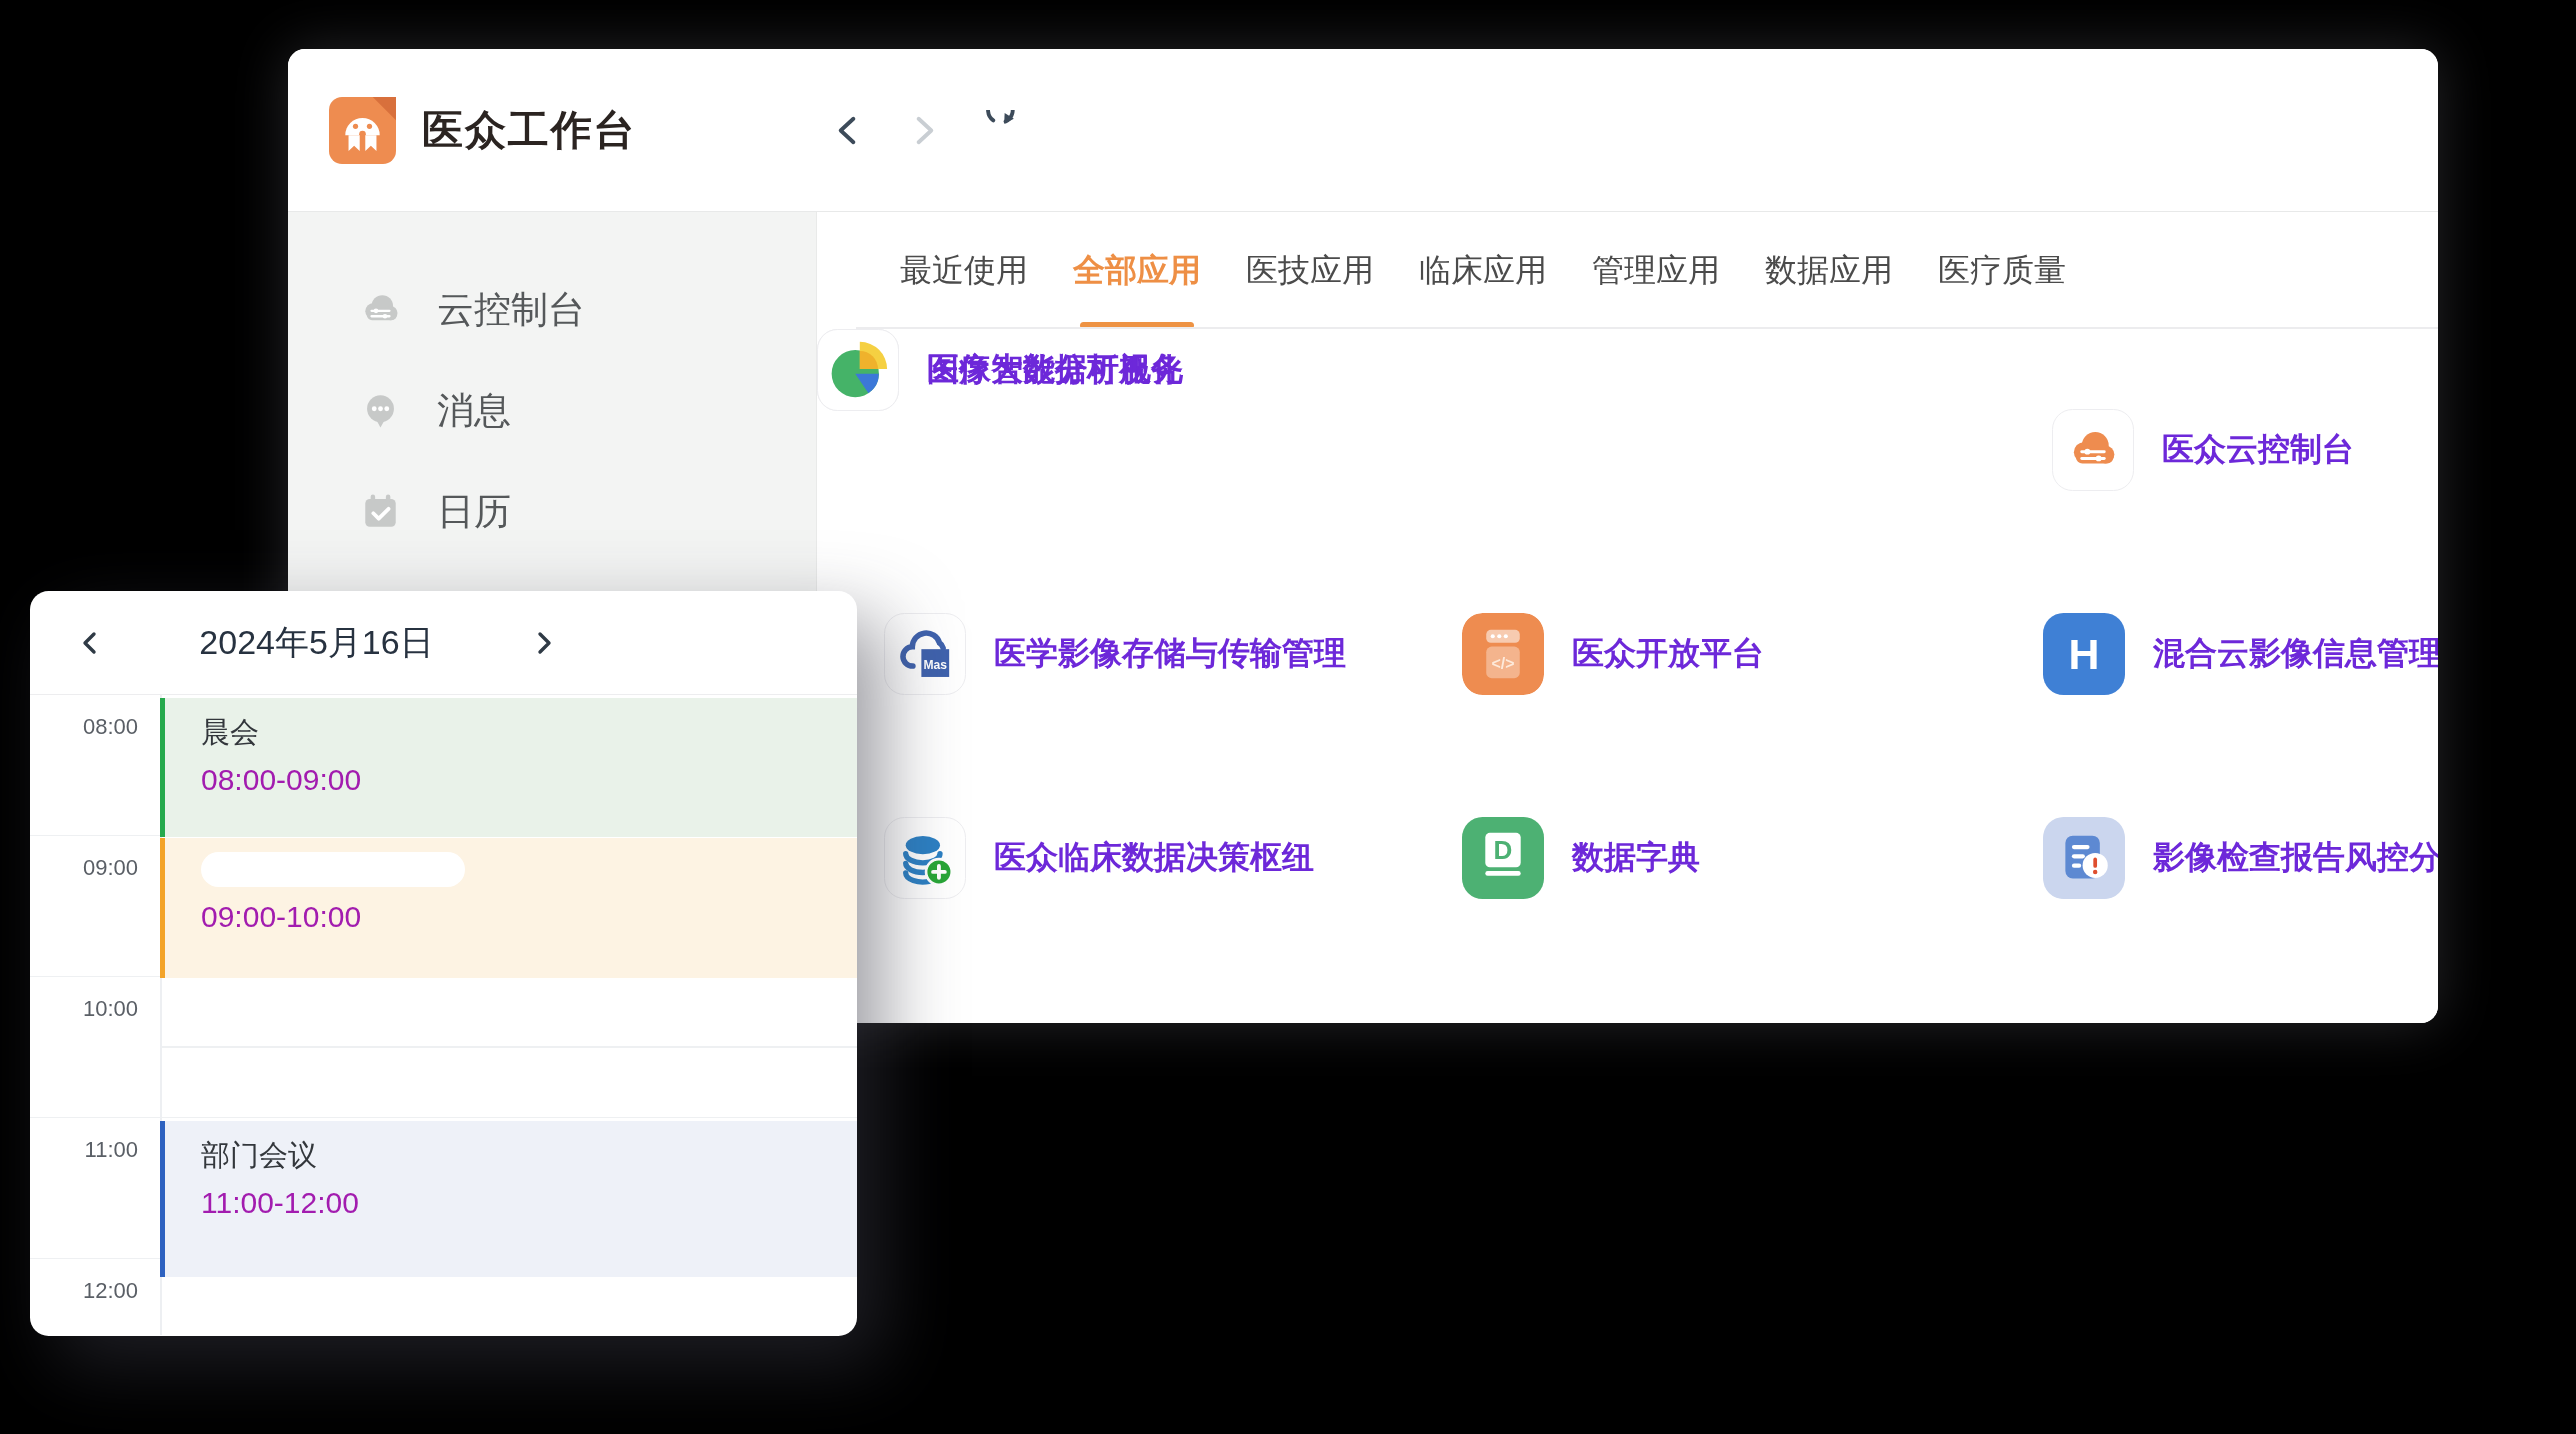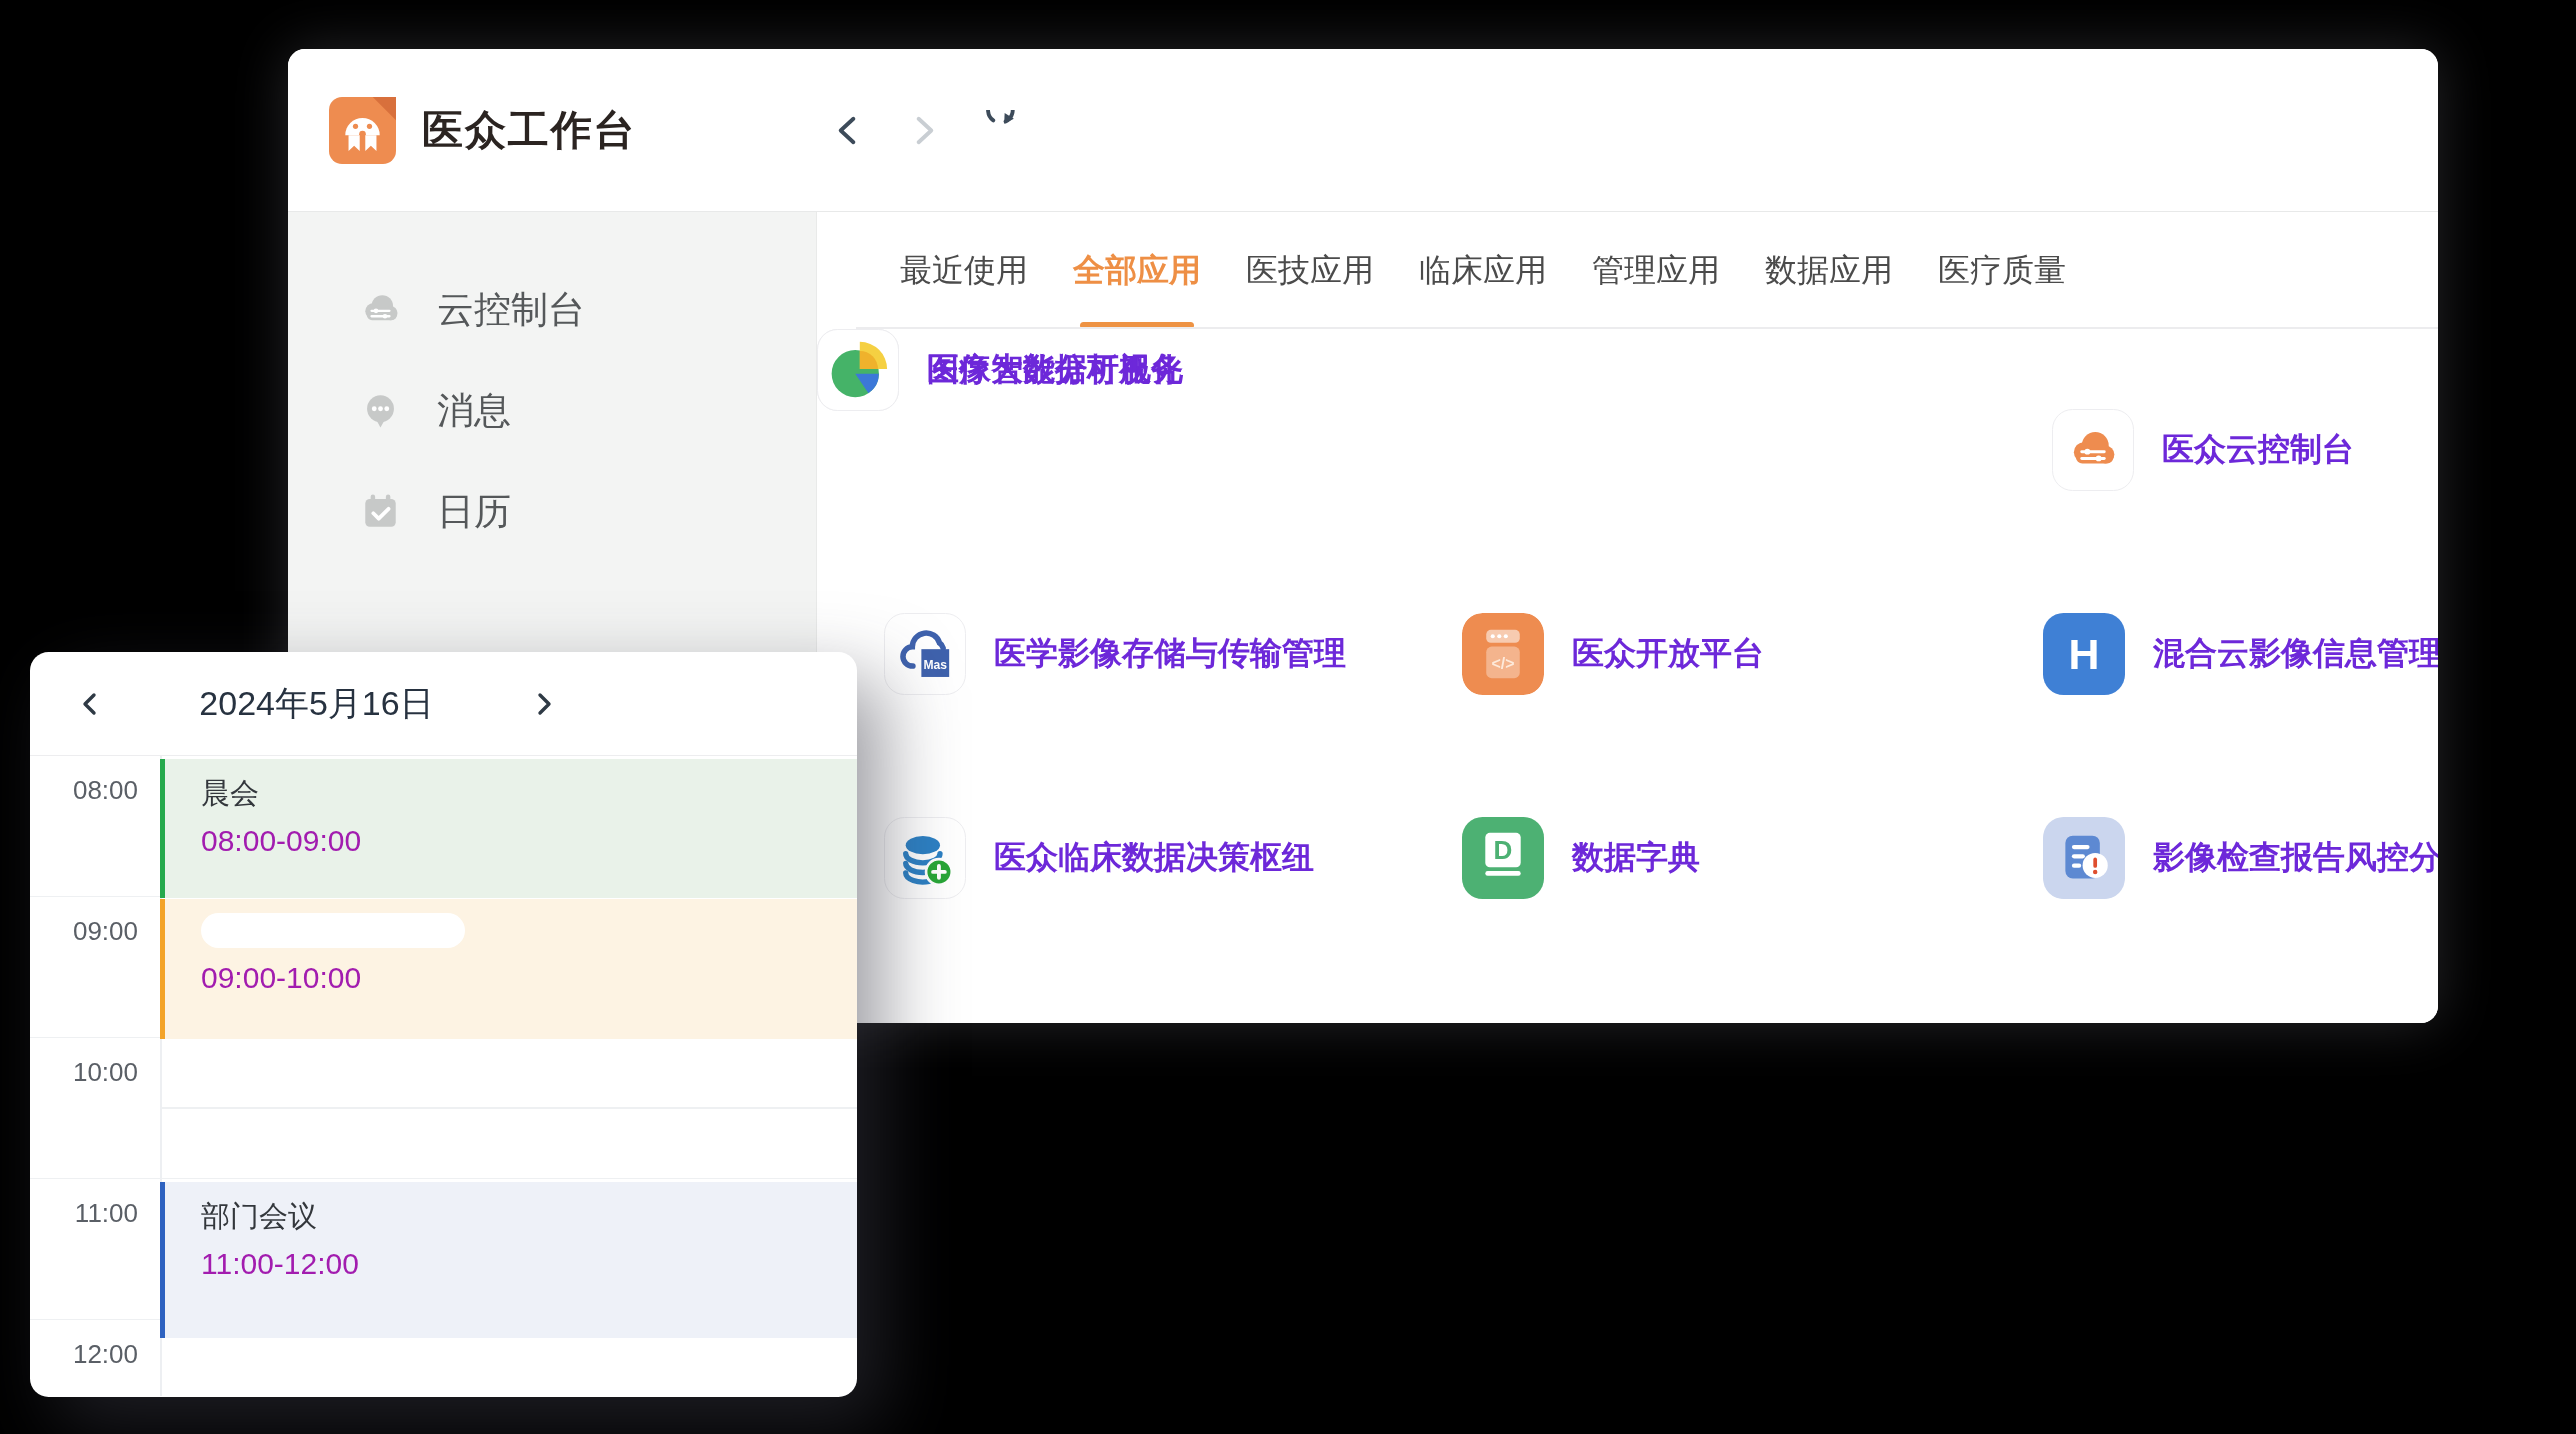--- a/index.html
+++ b/index.html
@@ -36,29 +36,29 @@
   .app{position:absolute;display:flex;align-items:center;gap:28px;}
   .app .card{width:82px;height:82px;border-radius:20.5px;background:#fff;border:1.9px solid #ededf0;
              box-sizing:border-box;display:flex;align-items:center;justify-content:center;overflow:hidden;}
   .app .card.flat{border:none;}
   .app .name{font-size:32px;font-weight:600;color:#6d28d9;white-space:nowrap;}
   .app:nth-of-type(1){left:67px;top:197px;}  .app:nth-of-type(2){left:645px;top:197px;}  .app:nth-of-type(3){left:1226px;top:197px;padding-left:9px;}
   .app:nth-of-type(4){left:67px;top:401px;}  .app:nth-of-type(5){left:645px;top:401px;}  .app:nth-of-type(6){left:1226px;top:401px;}
   .app:nth-of-type(7){left:67px;top:605px;}  .app:nth-of-type(8){left:645px;top:605px;}  .app:nth-of-type(9){left:1226px;top:605px;}
 
   
-  .calendar{position:absolute;left:30px;top:652px;width:827px;height:745px;background:#fff;border-radius:18.6px;
+  .calendar{position:absolute;left:30px;top:591px;width:827px;height:745px;background:#fff;border-radius:18.6px;
             overflow:hidden;box-shadow:26px 28px 74px rgba(60,60,72,.5);}
   .cal-header{height:103px;border-bottom:1.9px solid #ededef;display:flex;align-items:center;padding-left:37px;}
   .cal-header button{width:45px;height:45px;display:flex;align-items:center;justify-content:center;}
   .cal-date{width:409px;text-align:center;font-size:34px;font-weight:500;color:#273240;}
   .cal-body{position:relative;height:640px;}
   .gutter-line{position:absolute;left:130px;top:0;bottom:0;width:1.9px;background:#edeff2;}
   .cal-row{position:relative;height:140px;border-bottom:1.9px solid #eef0f2;}
-  .cal-row .t{position:absolute;top:18.6px;left:0;width:108px;text-align:right;font-size:26px;color:#5a5f66;}
+  .cal-row .t{position:absolute;top:18.6px;left:0;width:108px;text-align:right;font-size:22px;color:#5a5f66;}
   .cal-row.half::after{content:"";position:absolute;left:132px;right:0;top:69px;height:1.9px;background:#eef0f2;}
   .event{position:absolute;left:130px;right:0;box-sizing:border-box;padding-left:36px;}
   .event .ti{font-size:29px;font-weight:500;color:#33373c;padding-top:15px;}
   .event .tm{font-size:30px;color:#a21caf;margin-top:10.2px;}
   .ev-green{top:2.8px;height:139px;background:#e9f2e9;border-left:5.6px solid #26a94d;}
   .ev-orange{top:143px;height:140px;background:#fdf3e3;border-left:5.6px solid #f3a329;}
   .ev-blue{top:426px;height:156px;background:#eef1f8;border-left:5.6px solid #2e62c0;}
   .pill{width:264px;height:35px;border-radius:17.7px;background:#fff;margin-top:14px;}
   .ev-orange .tm{margin-top:13px;}
 </style>

